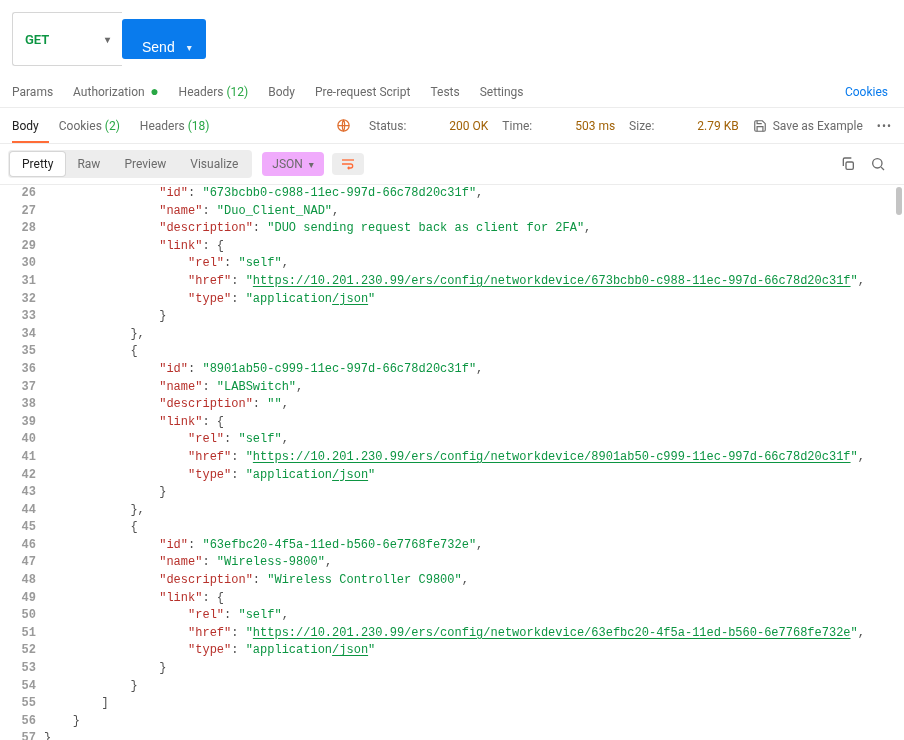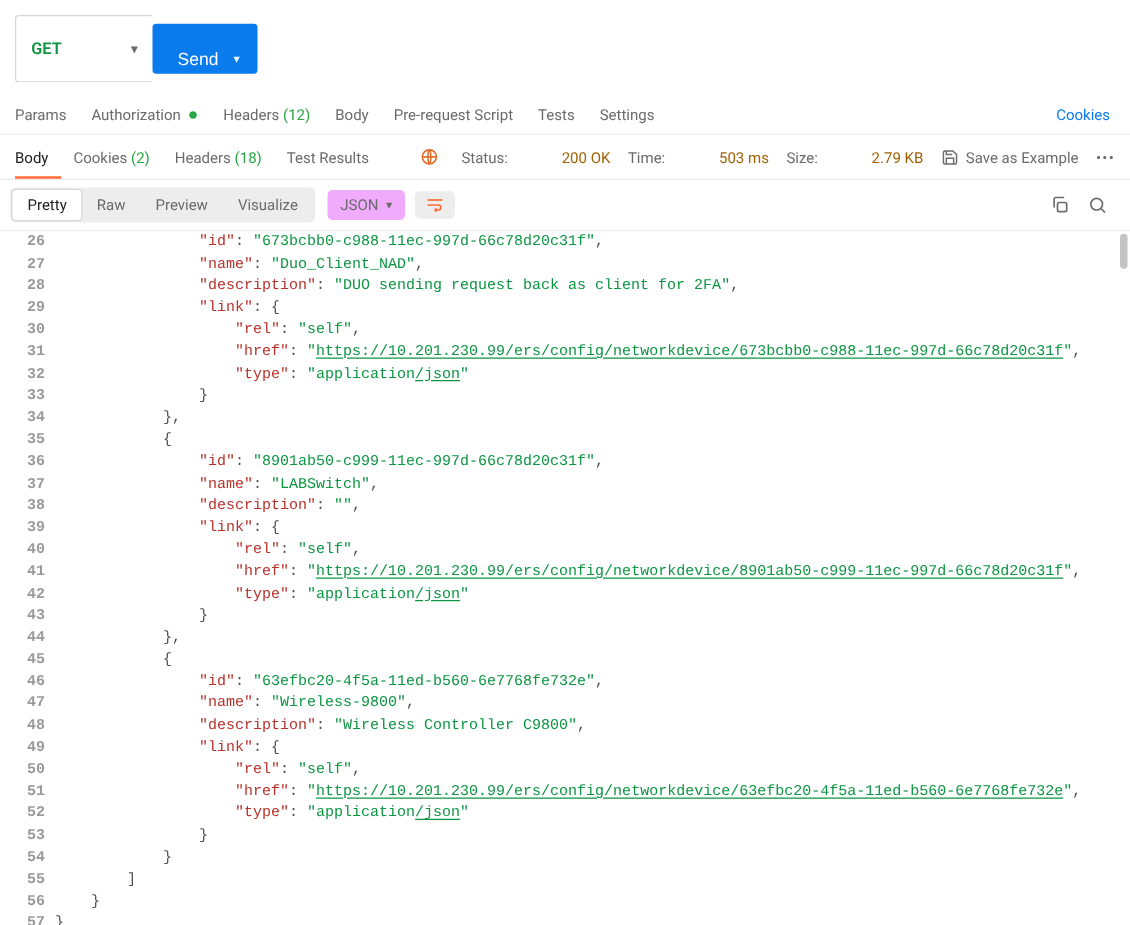--- a/index.html
+++ b/index.html
@@ -227,21 +227,20 @@
 </div>
 
 <div class="resp-bar">
   <div class="rtab first active">Body</div>
   <div class="rtab">
     <span>Cookies</span>&nbsp;<span class="count">(2)</span>
   </div>
   <div class="rtab">
     <span>Headers</span>&nbsp;<span class="count">(18)</span>
   </div>
-  <div class="rtab">Test Results</div>
   <div class="spacer"></div>
   <div class="status-block">
     <span class="globe">
       <svg width="15" height="15" viewBox="0 0 24 24" fill="none" stroke="#e06f2f" stroke-width="2">
           <circle cx="12" cy="12" r="9"></circle>
           <path d="M3 12h18M12 3c2.5 3 2.5 15 0 18M12 3c-2.5 3-2.5 15 0 18"></path>
         </svg>
     </span>
     <span><span>Status:</span> <span class="val-green">200 OK</span></span>
     <span><span>Time:</span> <span class="val-green">503 ms</span></span>

